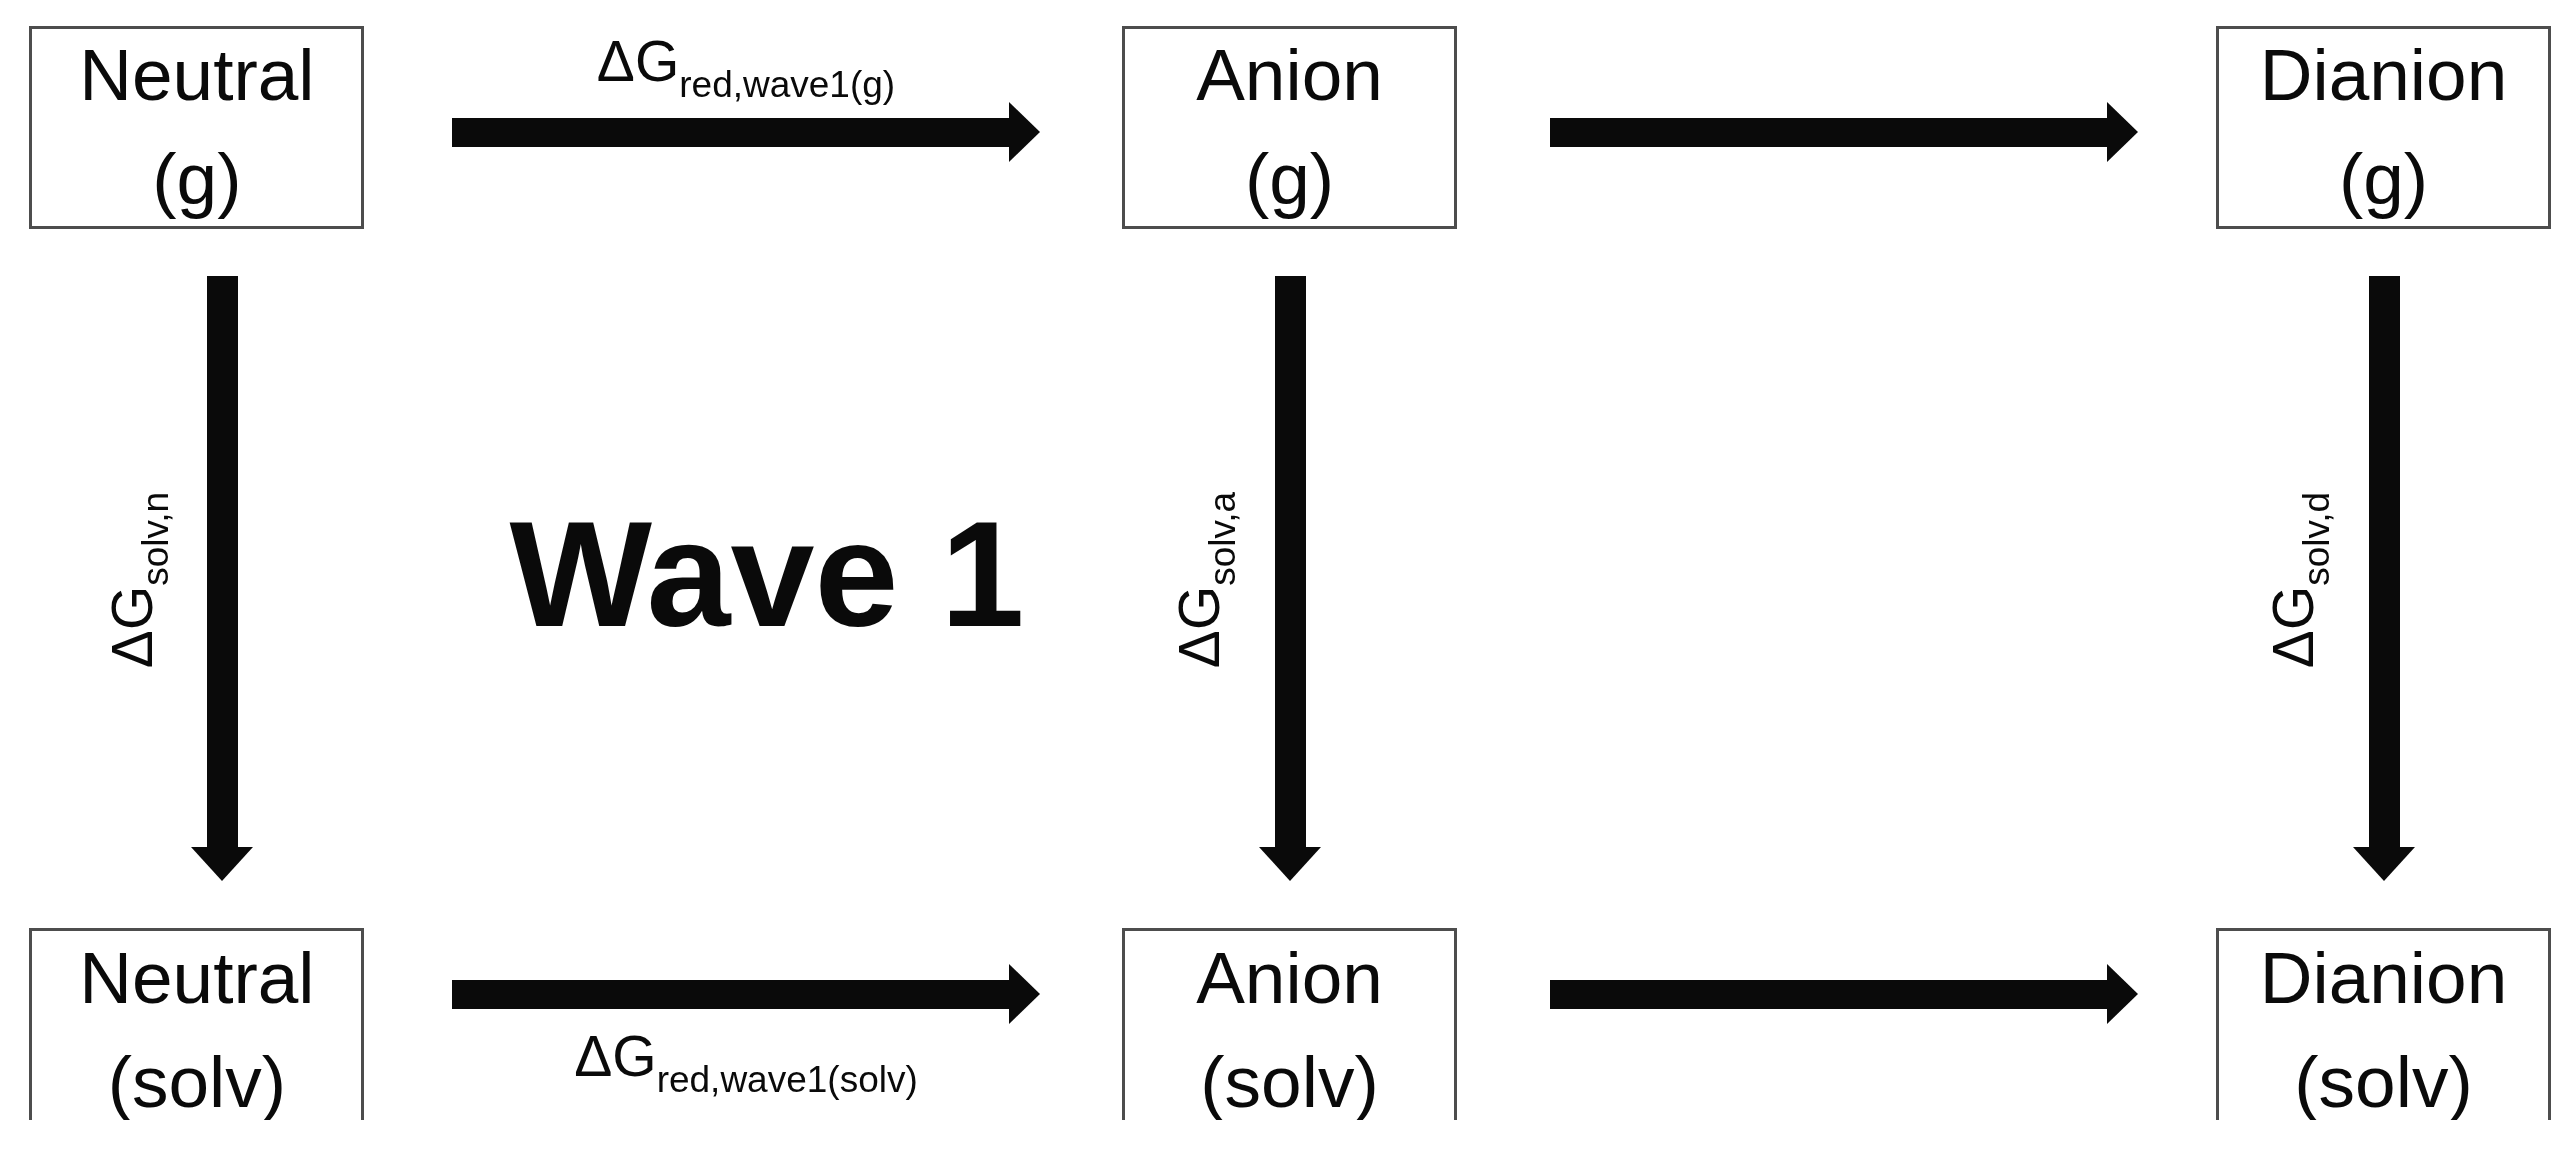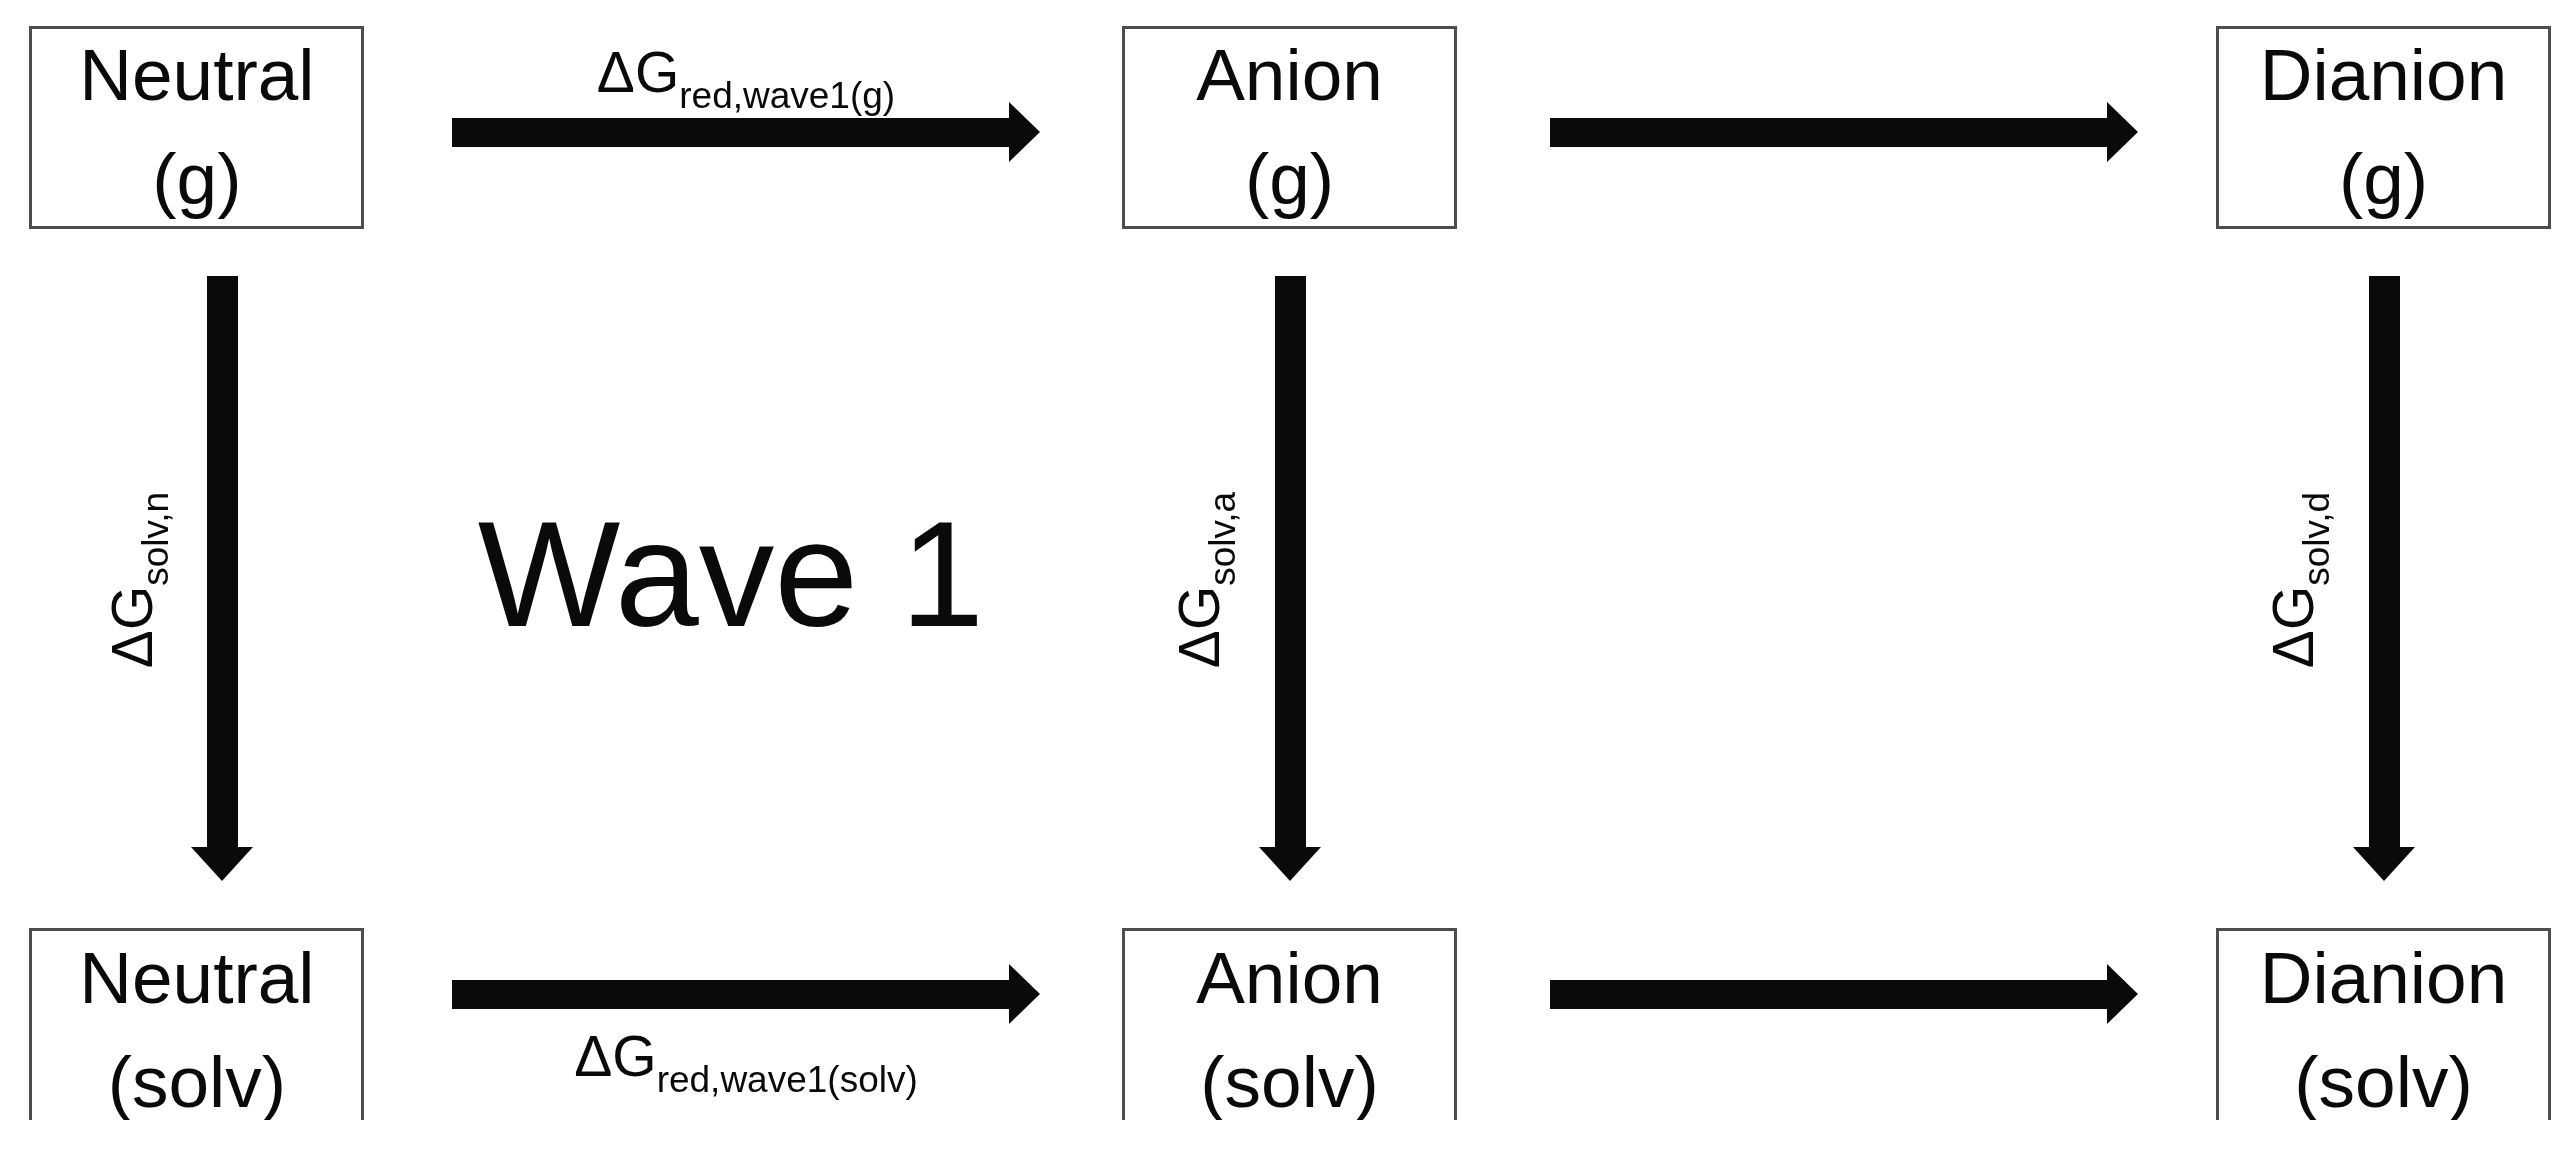--- a/index.html
+++ b/index.html
@@ -70,21 +70,21 @@
   .va-3{left:2353px;top:276px;}
 
   
   .glabel{
     position:absolute;
     font-size:57px;line-height:1;
     white-space:nowrap;
     transform:translateX(-50%);
   }
   .glabel .sub{font-size:37px;vertical-align:-15.5px;}
-  .gl-top{top:44px;}
+  .gl-top{top:33px;}
   .gl-bottom{top:1028px;}
   .gl-x1{left:746px;}
   .gl-x2{left:1841px;}
 
   
   .vglabel{
     position:absolute;
     font-size:57px;line-height:1;
     white-space:nowrap;
     transform:translate(-50%,-50%) rotate(-90deg);
@@ -94,21 +94,21 @@
   .vg-2{left:1206px;top:580px;}
   .vg-3{left:2300px;top:580px;}
 
   
   .wave{
     position:absolute;
     font-size:151px;line-height:1;
     white-space:nowrap;
     transform:translate(-50%,-50%);
   }
-  .wv-1{left:731px;top:573px;}
+  .wv-1{left:767px;top:573px;font-weight:bold;}
   .wv-2{left:1852px;top:573px;}
 </style>
 </head>
 <body>
 
 <div class="canvas">
 
   <div class="sbox bx-a">
     <div>Neutral</div>
     <div>(g)</div>

